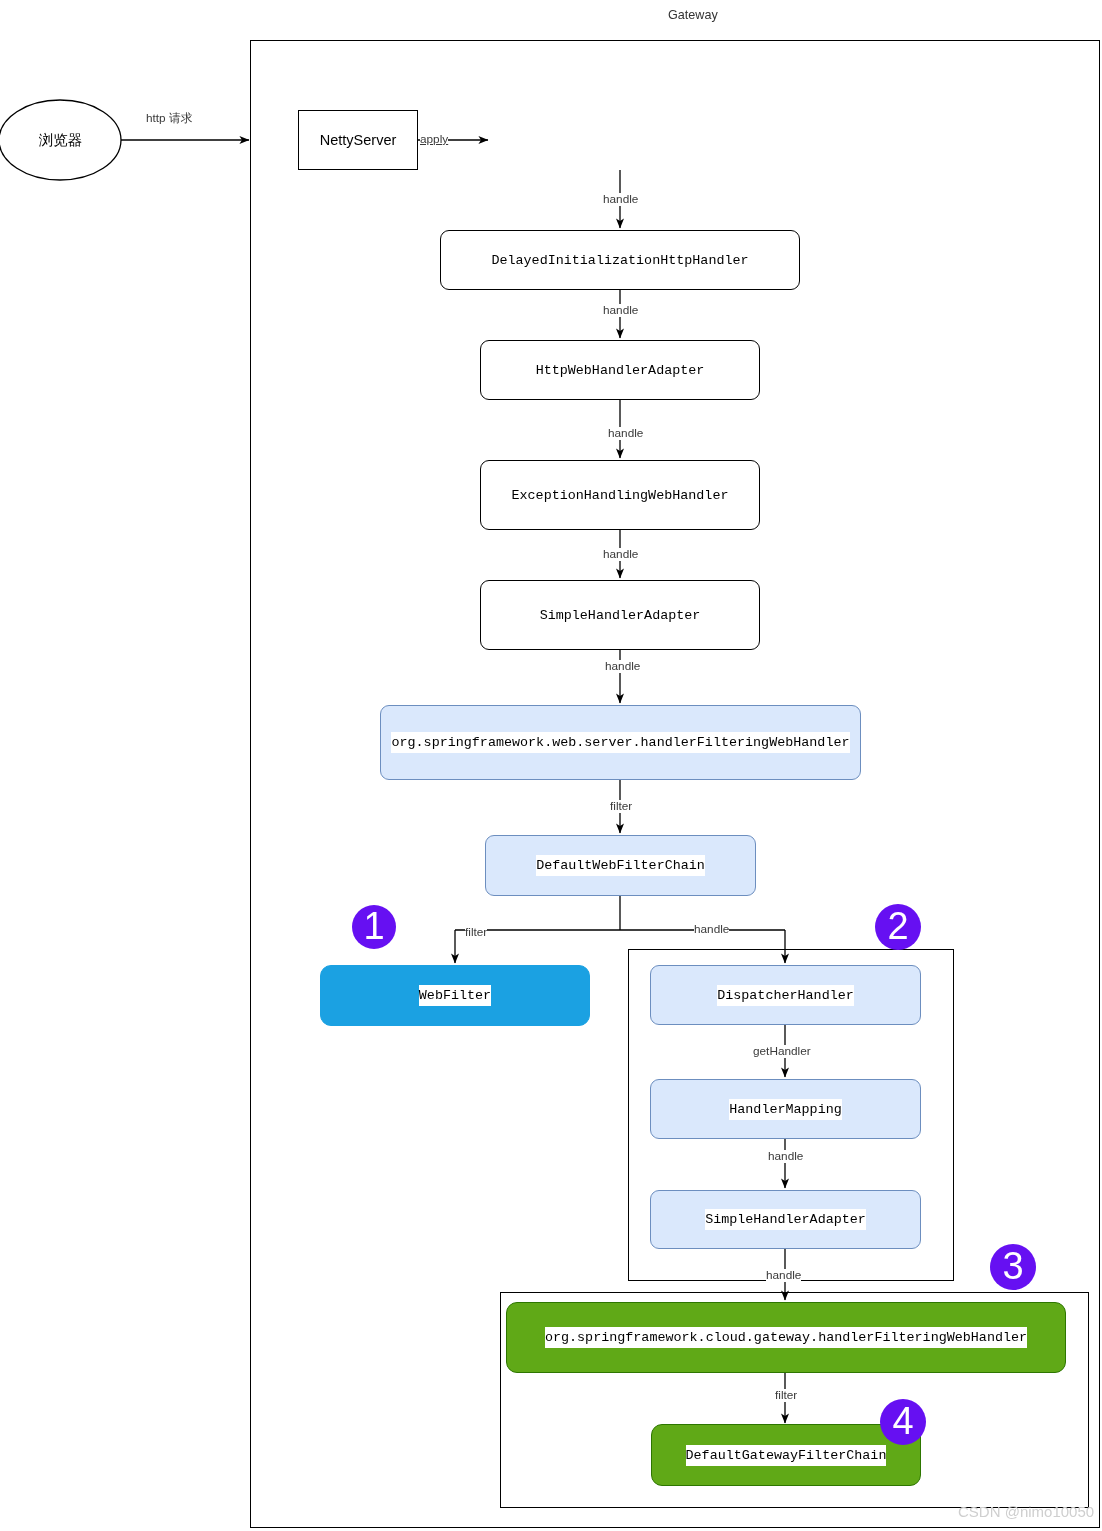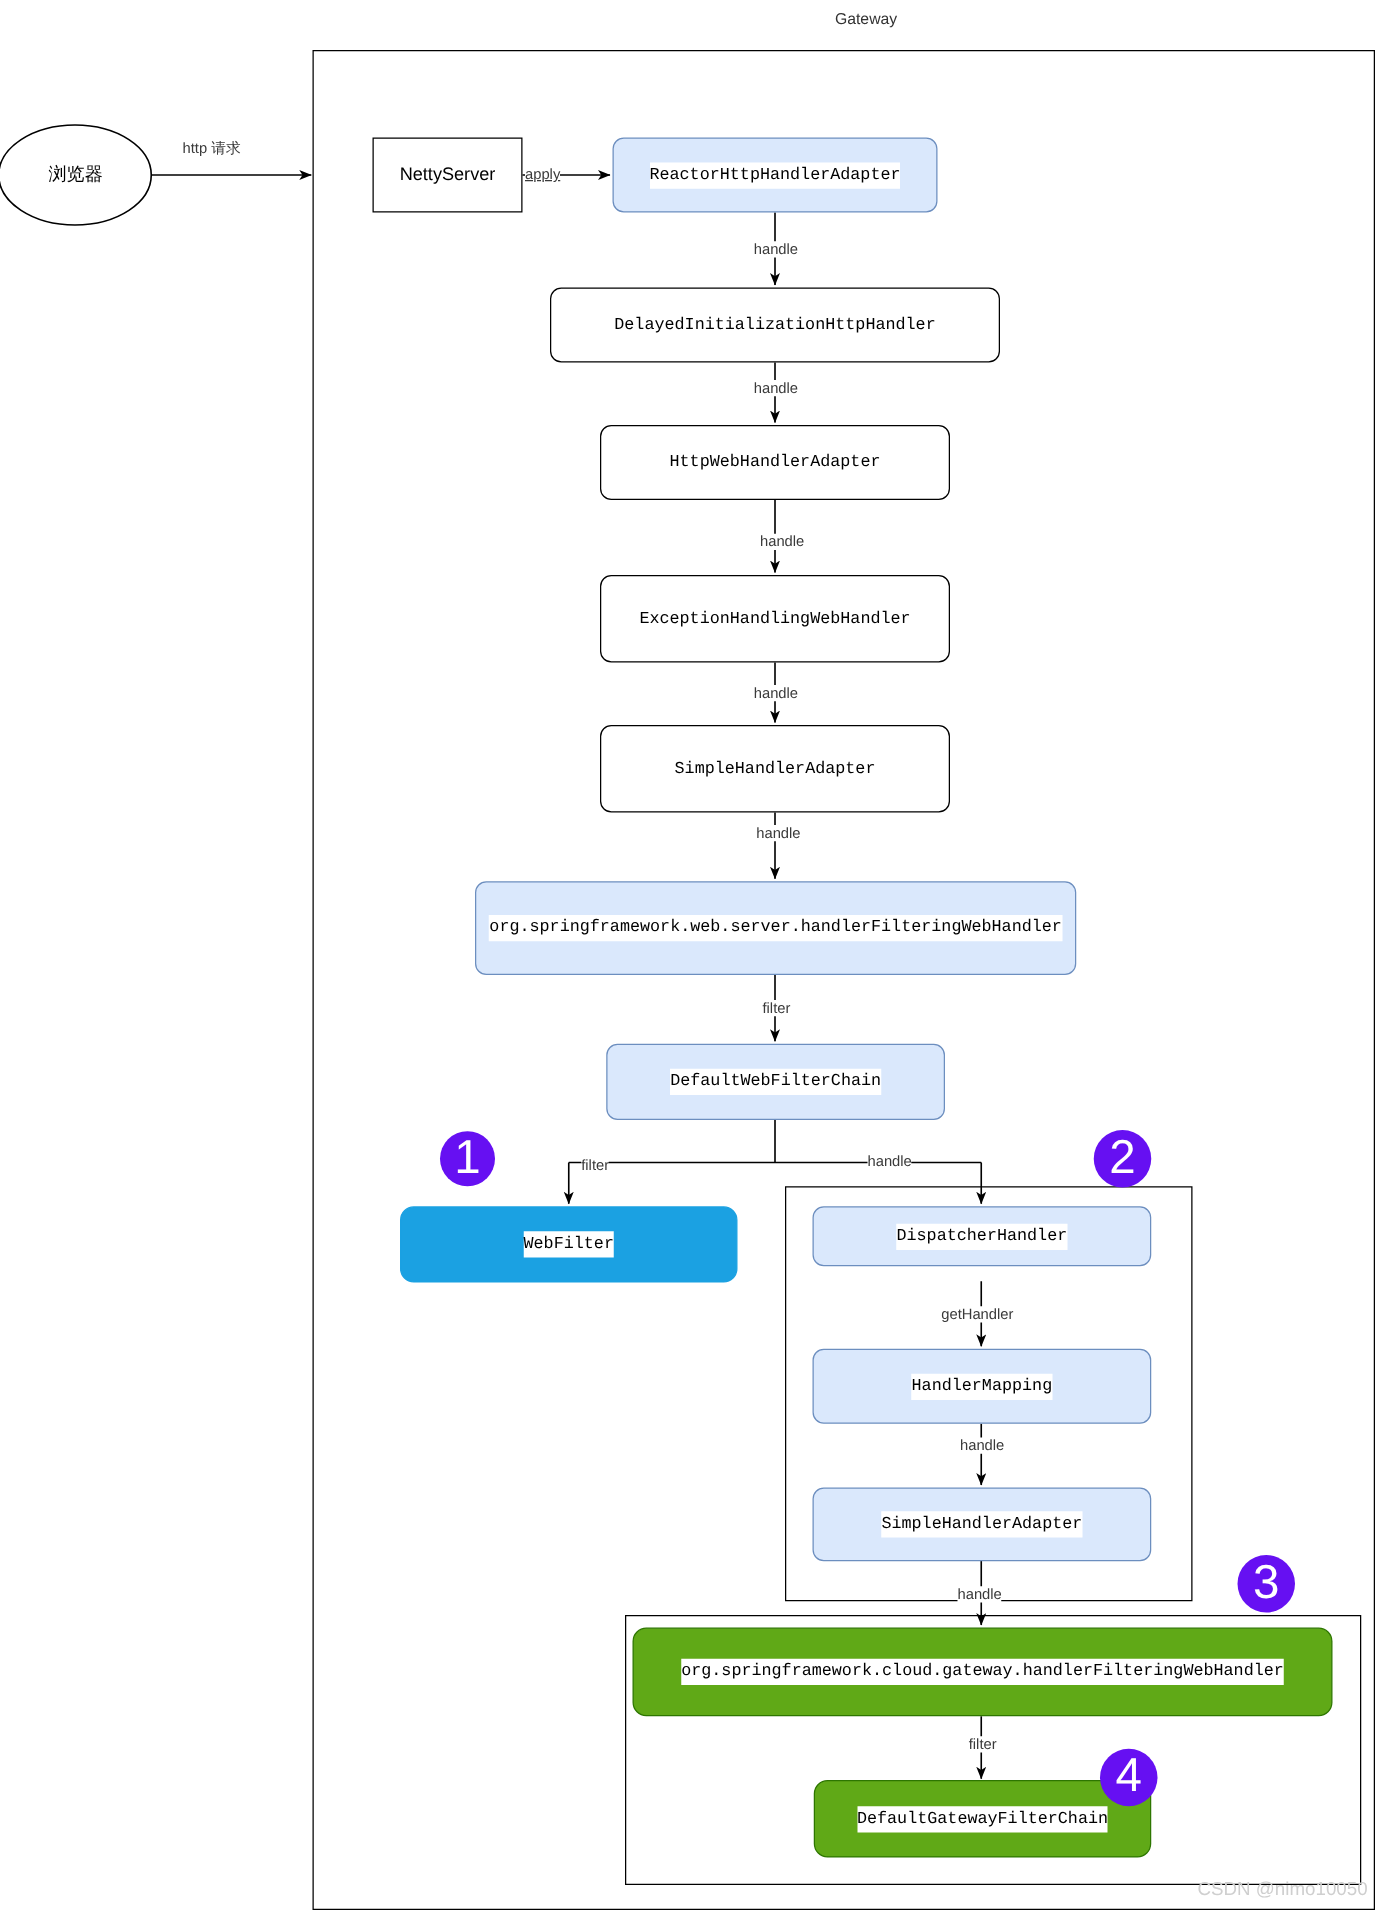--- a/index.html
+++ b/index.html
@@ -78,23 +78,20 @@
   <div class="container" style="left:250px;top:40px;width:850px;height:1488px;"></div>
   <div class="gtitle" style="left:668px;top:8px;">Gateway</div>
 
   <div class="container" style="left:628px;top:949px;width:326px;height:332px;"></div>
   <div class="container" style="left:500px;top:1292px;width:589px;height:216px;"></div>
 
   <div class="node plain" style="left:270px;top:110px;width:120px;height:60px;">
     <span class="t" style="font-family:'Liberation Sans',sans-serif;font-size:14.5px;background:transparent;">NettyServer</span>
   </div>
 
-  <div class="node bluebox" style="left:490px;top:110px;width:260px;height:60px;">
-    <span class="t">ReactorHttpHandlerAdapter</span>
-  </div>
 
   <div class="node whitebox" style="left:440px;top:230px;width:360px;height:60px;">
     <span class="t">DelayedInitializationHttpHandler</span>
   </div>
 
   <div class="node whitebox" style="left:480px;top:340px;width:280px;height:60px;">
     <span class="t">HttpWebHandlerAdapter</span>
   </div>
 
   <div class="node whitebox" style="left:480px;top:460px;width:280px;height:70px;">
@@ -110,21 +107,21 @@
   </div>
 
   <div class="node bluebox" style="left:485px;top:835px;width:271px;height:61px;">
     <span class="t">DefaultWebFilterChain</span>
   </div>
 
   <div class="node cyanbox" style="left:320px;top:965px;width:270px;height:61px;">
     <span class="t">WebFilter</span>
   </div>
 
-  <div class="node bluebox" style="left:650px;top:965px;width:271px;height:48px;">
+  <div class="node bluebox" style="left:650px;top:965px;width:271px;height:60px;">
     <span class="t">DispatcherHandler</span>
   </div>
 
   <div class="node bluebox" style="left:650px;top:1079px;width:271px;height:60px;">
     <span class="t">HandlerMapping</span>
   </div>
 
   <div class="node bluebox" style="left:650px;top:1190px;width:271px;height:59px;">
     <span class="t">SimpleHandlerAdapter</span>
   </div>

